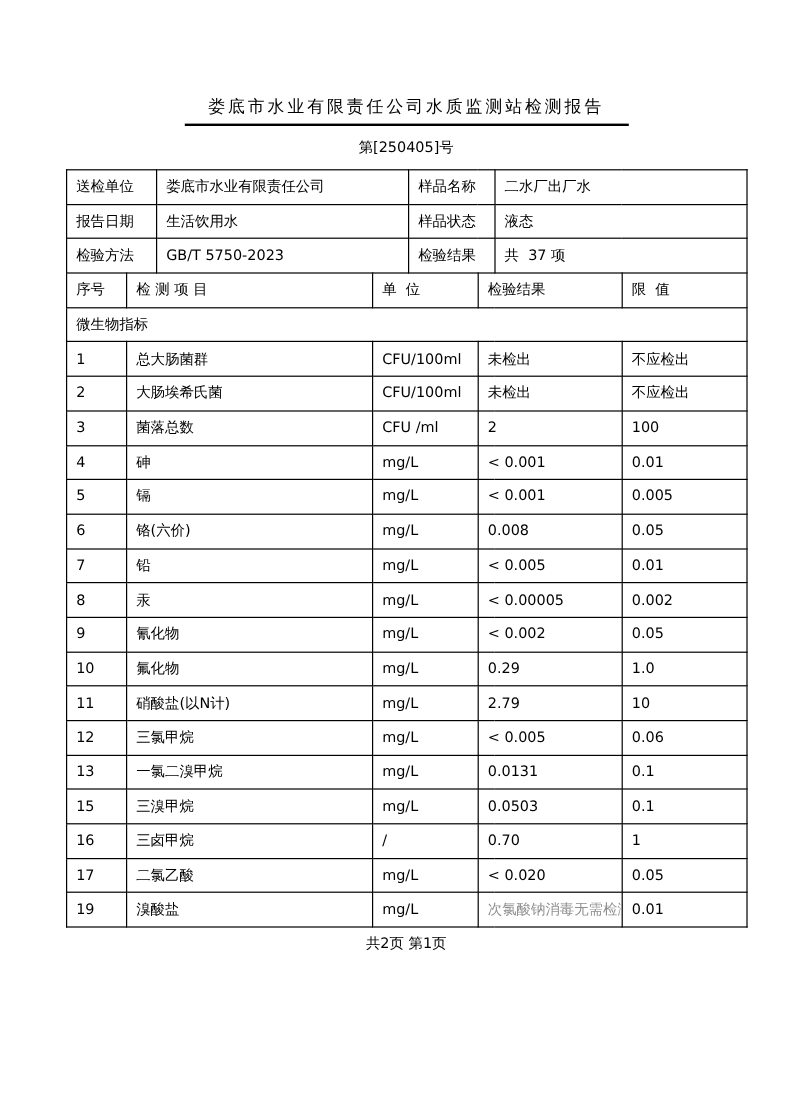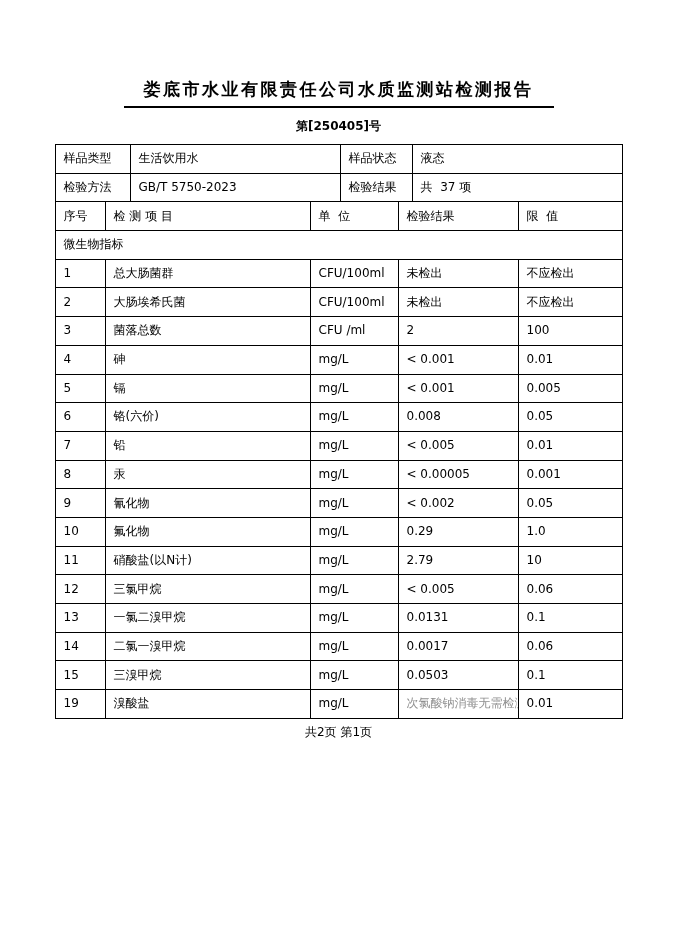--- a/index.html
+++ b/index.html
@@ -18,32 +18,31 @@
     height: 926px;
     padding-top: 78px;
     box-sizing: border-box;
     overflow: hidden;
   }
   .title-wrap {
     text-align: center;
   }
   .title {
     display: inline-block;
-    font-size: 17px;
-    font-weight: bold;
+    font-size: 14px;
+    font-weight: normal;
     letter-spacing: 2.5px;
     padding: 0 20px 5px 20px;
     border-bottom: 2px solid #000000;
     white-space: nowrap;
   }
   .report-no {
     text-align: center;
     font-size: 12px;
     margin-top: 10px;
-    font-weight: bold;
   }
   table.report {
     width: 567px;
     margin: 9px auto 0 auto;
     border-collapse: collapse;
     table-layout: fixed;
   }
   table.report td {
     border: 1px solid #000000;
     height: 27.7px;
@@ -82,21 +81,27 @@
       <col style="width:180px">
       <col style="width:30px">
       <col style="width:58px">
       <col style="width:14px">
       <col style="width:106px">
       <col style="width:104px">
     </colgroup>
 
     <tbody id="info-rows">
         <tr>
-          <td colspan="2">样品类型</td>
+          <td colspan="2">送检单位</td>
+          <td colspan="2">娄底市水业有限责任公司</td>
+          <td colspan="2">样品名称</td>
+          <td colspan="2">二水厂出厂水</td>
+        </tr>
+        <tr>
+          <td colspan="2">报告日期</td>
           <td colspan="2">生活饮用水</td>
           <td colspan="2">样品状态</td>
           <td colspan="2">液态</td>
         </tr>
         <tr>
           <td colspan="2">检验方法</td>
           <td colspan="2">GB/T 5750-2023</td>
           <td colspan="2">检验结果</td>
           <td colspan="2">共  37 项</td>
         </tr>
@@ -163,21 +168,21 @@
           <td colspan="2">铅</td>
           <td colspan="2">mg/L</td>
           <td colspan="2">&lt; 0.005</td>
           <td colspan="1">0.01</td>
         </tr>
         <tr>
           <td colspan="1">8</td>
           <td colspan="2">汞</td>
           <td colspan="2">mg/L</td>
           <td colspan="2">&lt; 0.00005</td>
-          <td colspan="1">0.001</td>
+          <td colspan="1">0.002</td>
         </tr>
         <tr>
           <td colspan="1">9</td>
           <td colspan="2">氰化物</td>
           <td colspan="2">mg/L</td>
           <td colspan="2">&lt; 0.002</td>
           <td colspan="1">0.05</td>
         </tr>
         <tr>
           <td colspan="1">10</td>
@@ -201,34 +206,41 @@
           <td colspan="1">0.06</td>
         </tr>
         <tr>
           <td colspan="1">13</td>
           <td colspan="2">一氯二溴甲烷</td>
           <td colspan="2">mg/L</td>
           <td colspan="2">0.0131</td>
           <td colspan="1">0.1</td>
         </tr>
         <tr>
-          <td colspan="1">14</td>
-          <td colspan="2">二氯一溴甲烷</td>
-          <td colspan="2">mg/L</td>
-          <td colspan="2">0.0017</td>
-          <td colspan="1">0.06</td>
-        </tr>
-        <tr>
           <td colspan="1">15</td>
           <td colspan="2">三溴甲烷</td>
           <td colspan="2">mg/L</td>
           <td colspan="2">0.0503</td>
           <td colspan="1">0.1</td>
         </tr>
         <tr>
+          <td colspan="1">16</td>
+          <td colspan="2">三卤甲烷</td>
+          <td colspan="2">/</td>
+          <td colspan="2">0.70</td>
+          <td colspan="1">1</td>
+        </tr>
+        <tr>
+          <td colspan="1">17</td>
+          <td colspan="2">二氯乙酸</td>
+          <td colspan="2">mg/L</td>
+          <td colspan="2">&lt; 0.020</td>
+          <td colspan="1">0.05</td>
+        </tr>
+        <tr>
           <td colspan="1">19</td>
           <td colspan="2">溴酸盐</td>
           <td colspan="2">mg/L</td>
           <td colspan="2" class="muted-result">次氯酸钠消毒无需检测</td>
           <td colspan="1">0.01</td>
         </tr>
       </tbody>
   </table>
 
   <div class="footer">共2页 第1页</div>

